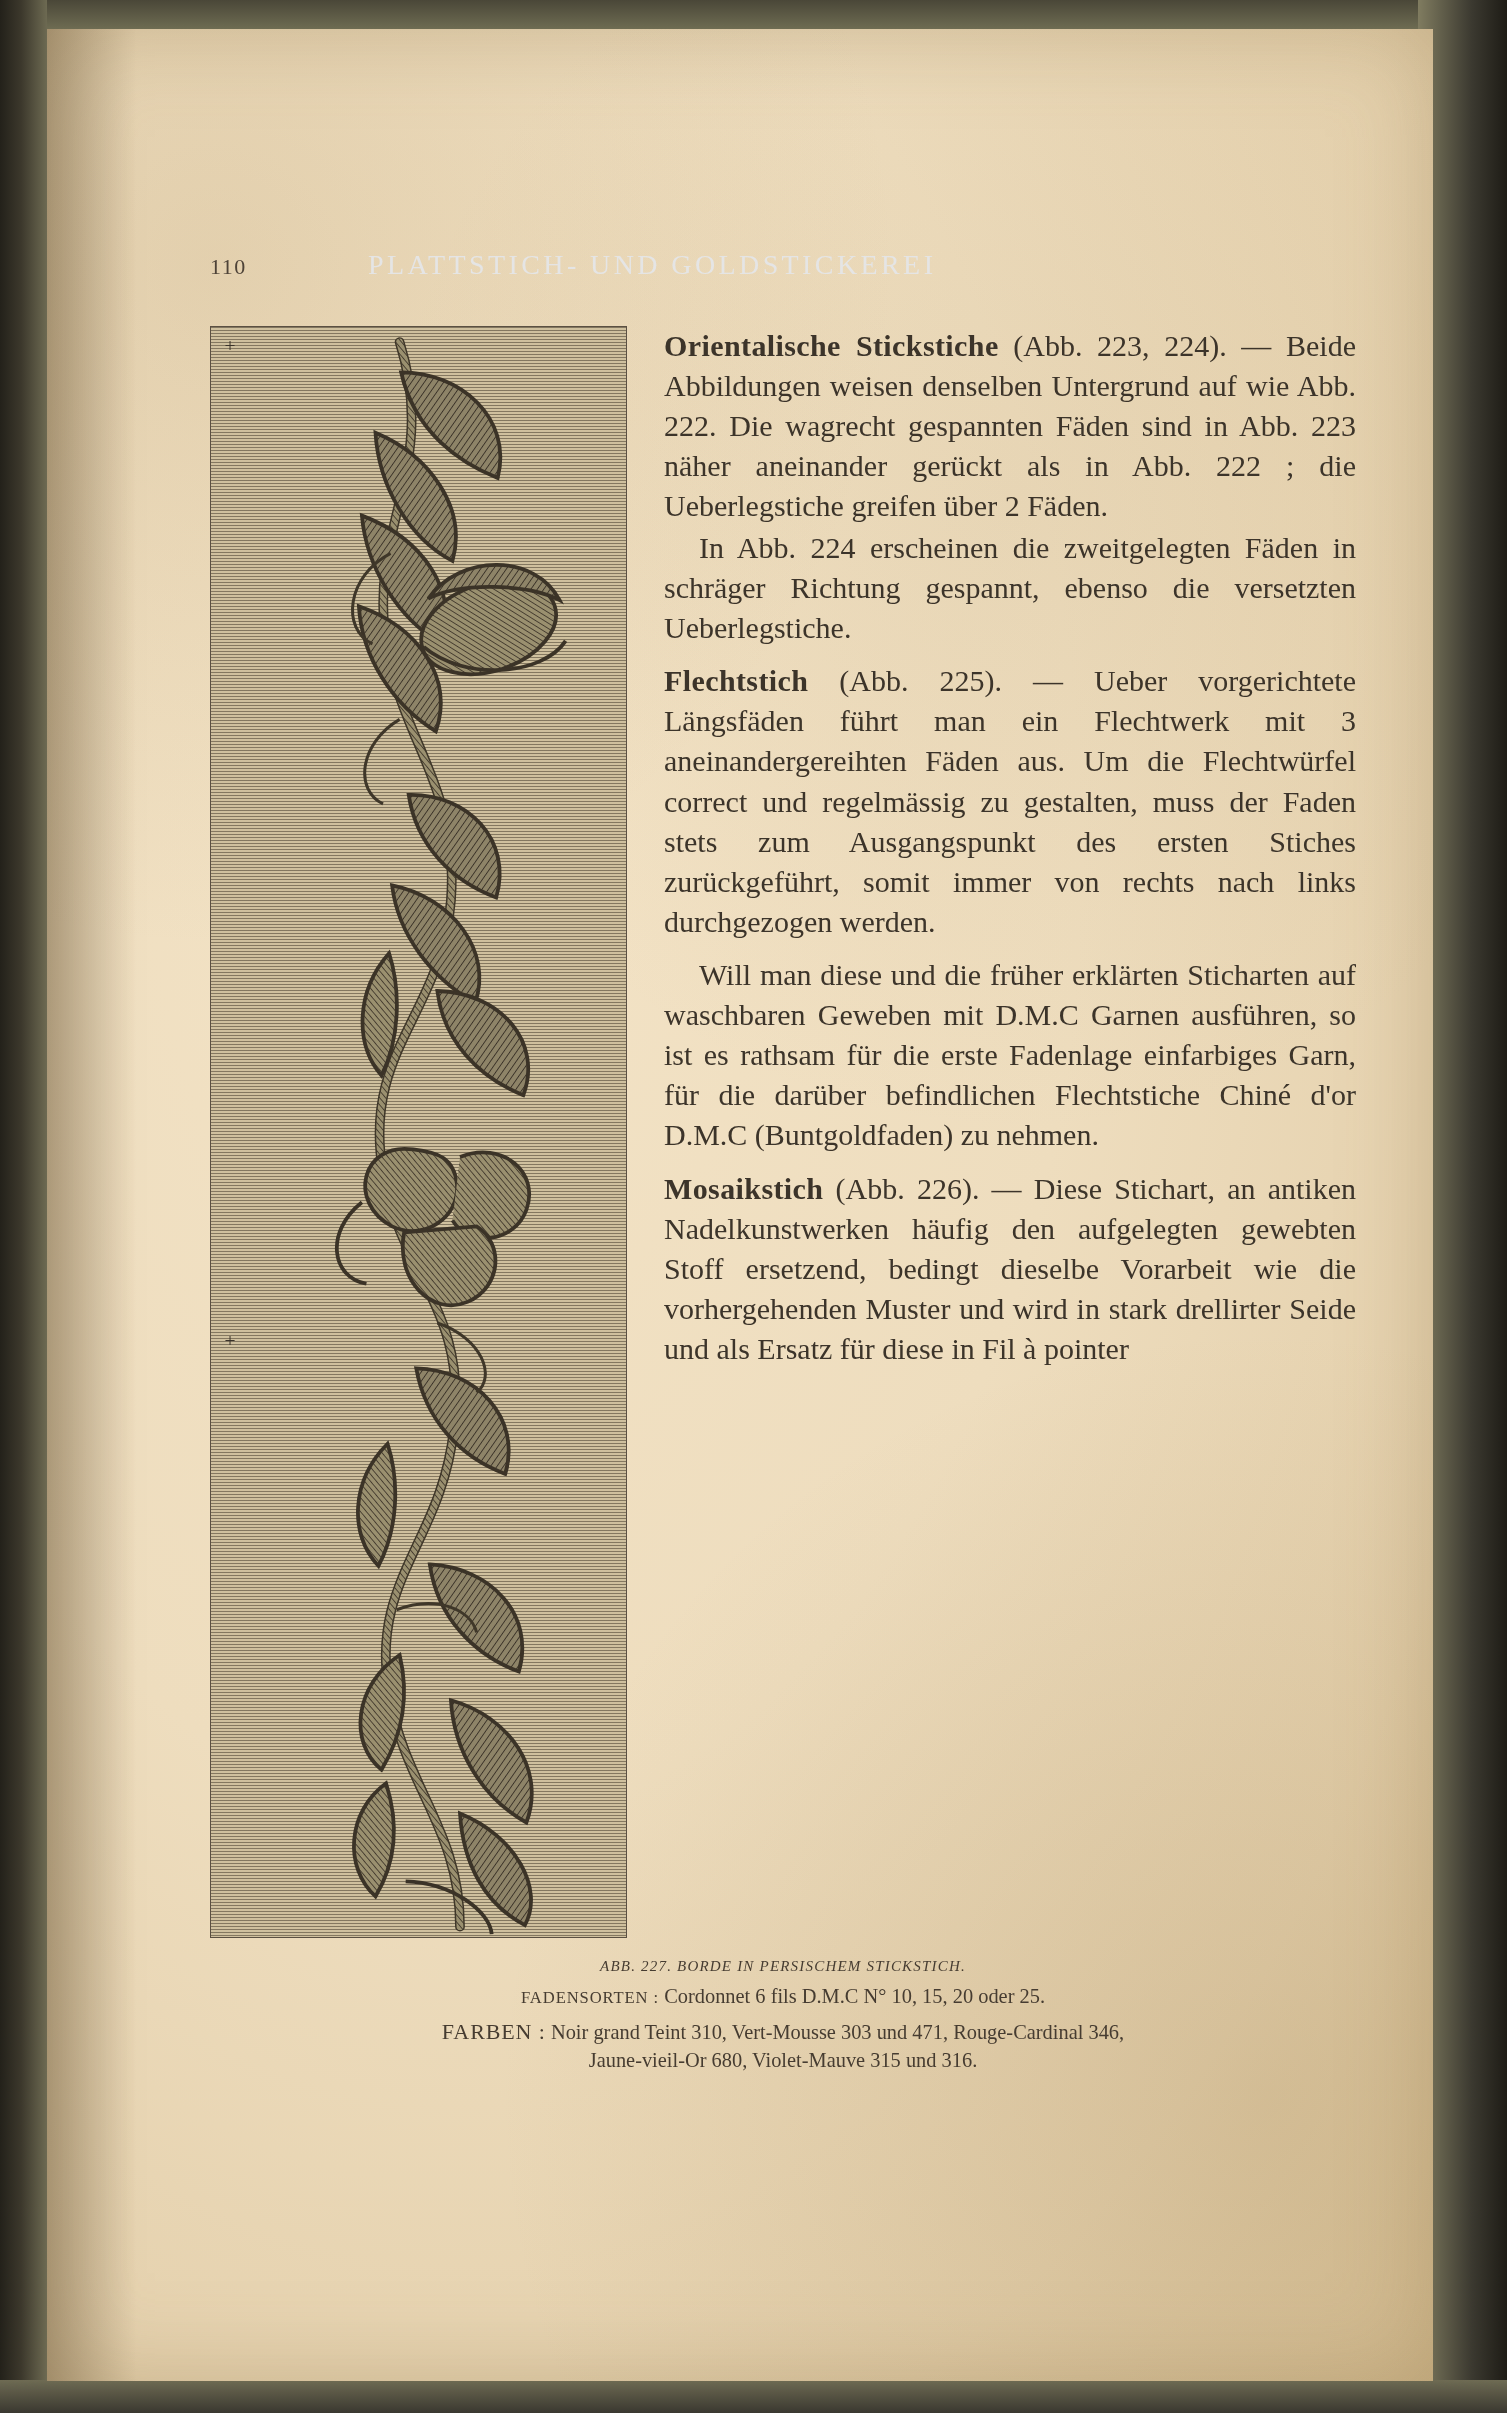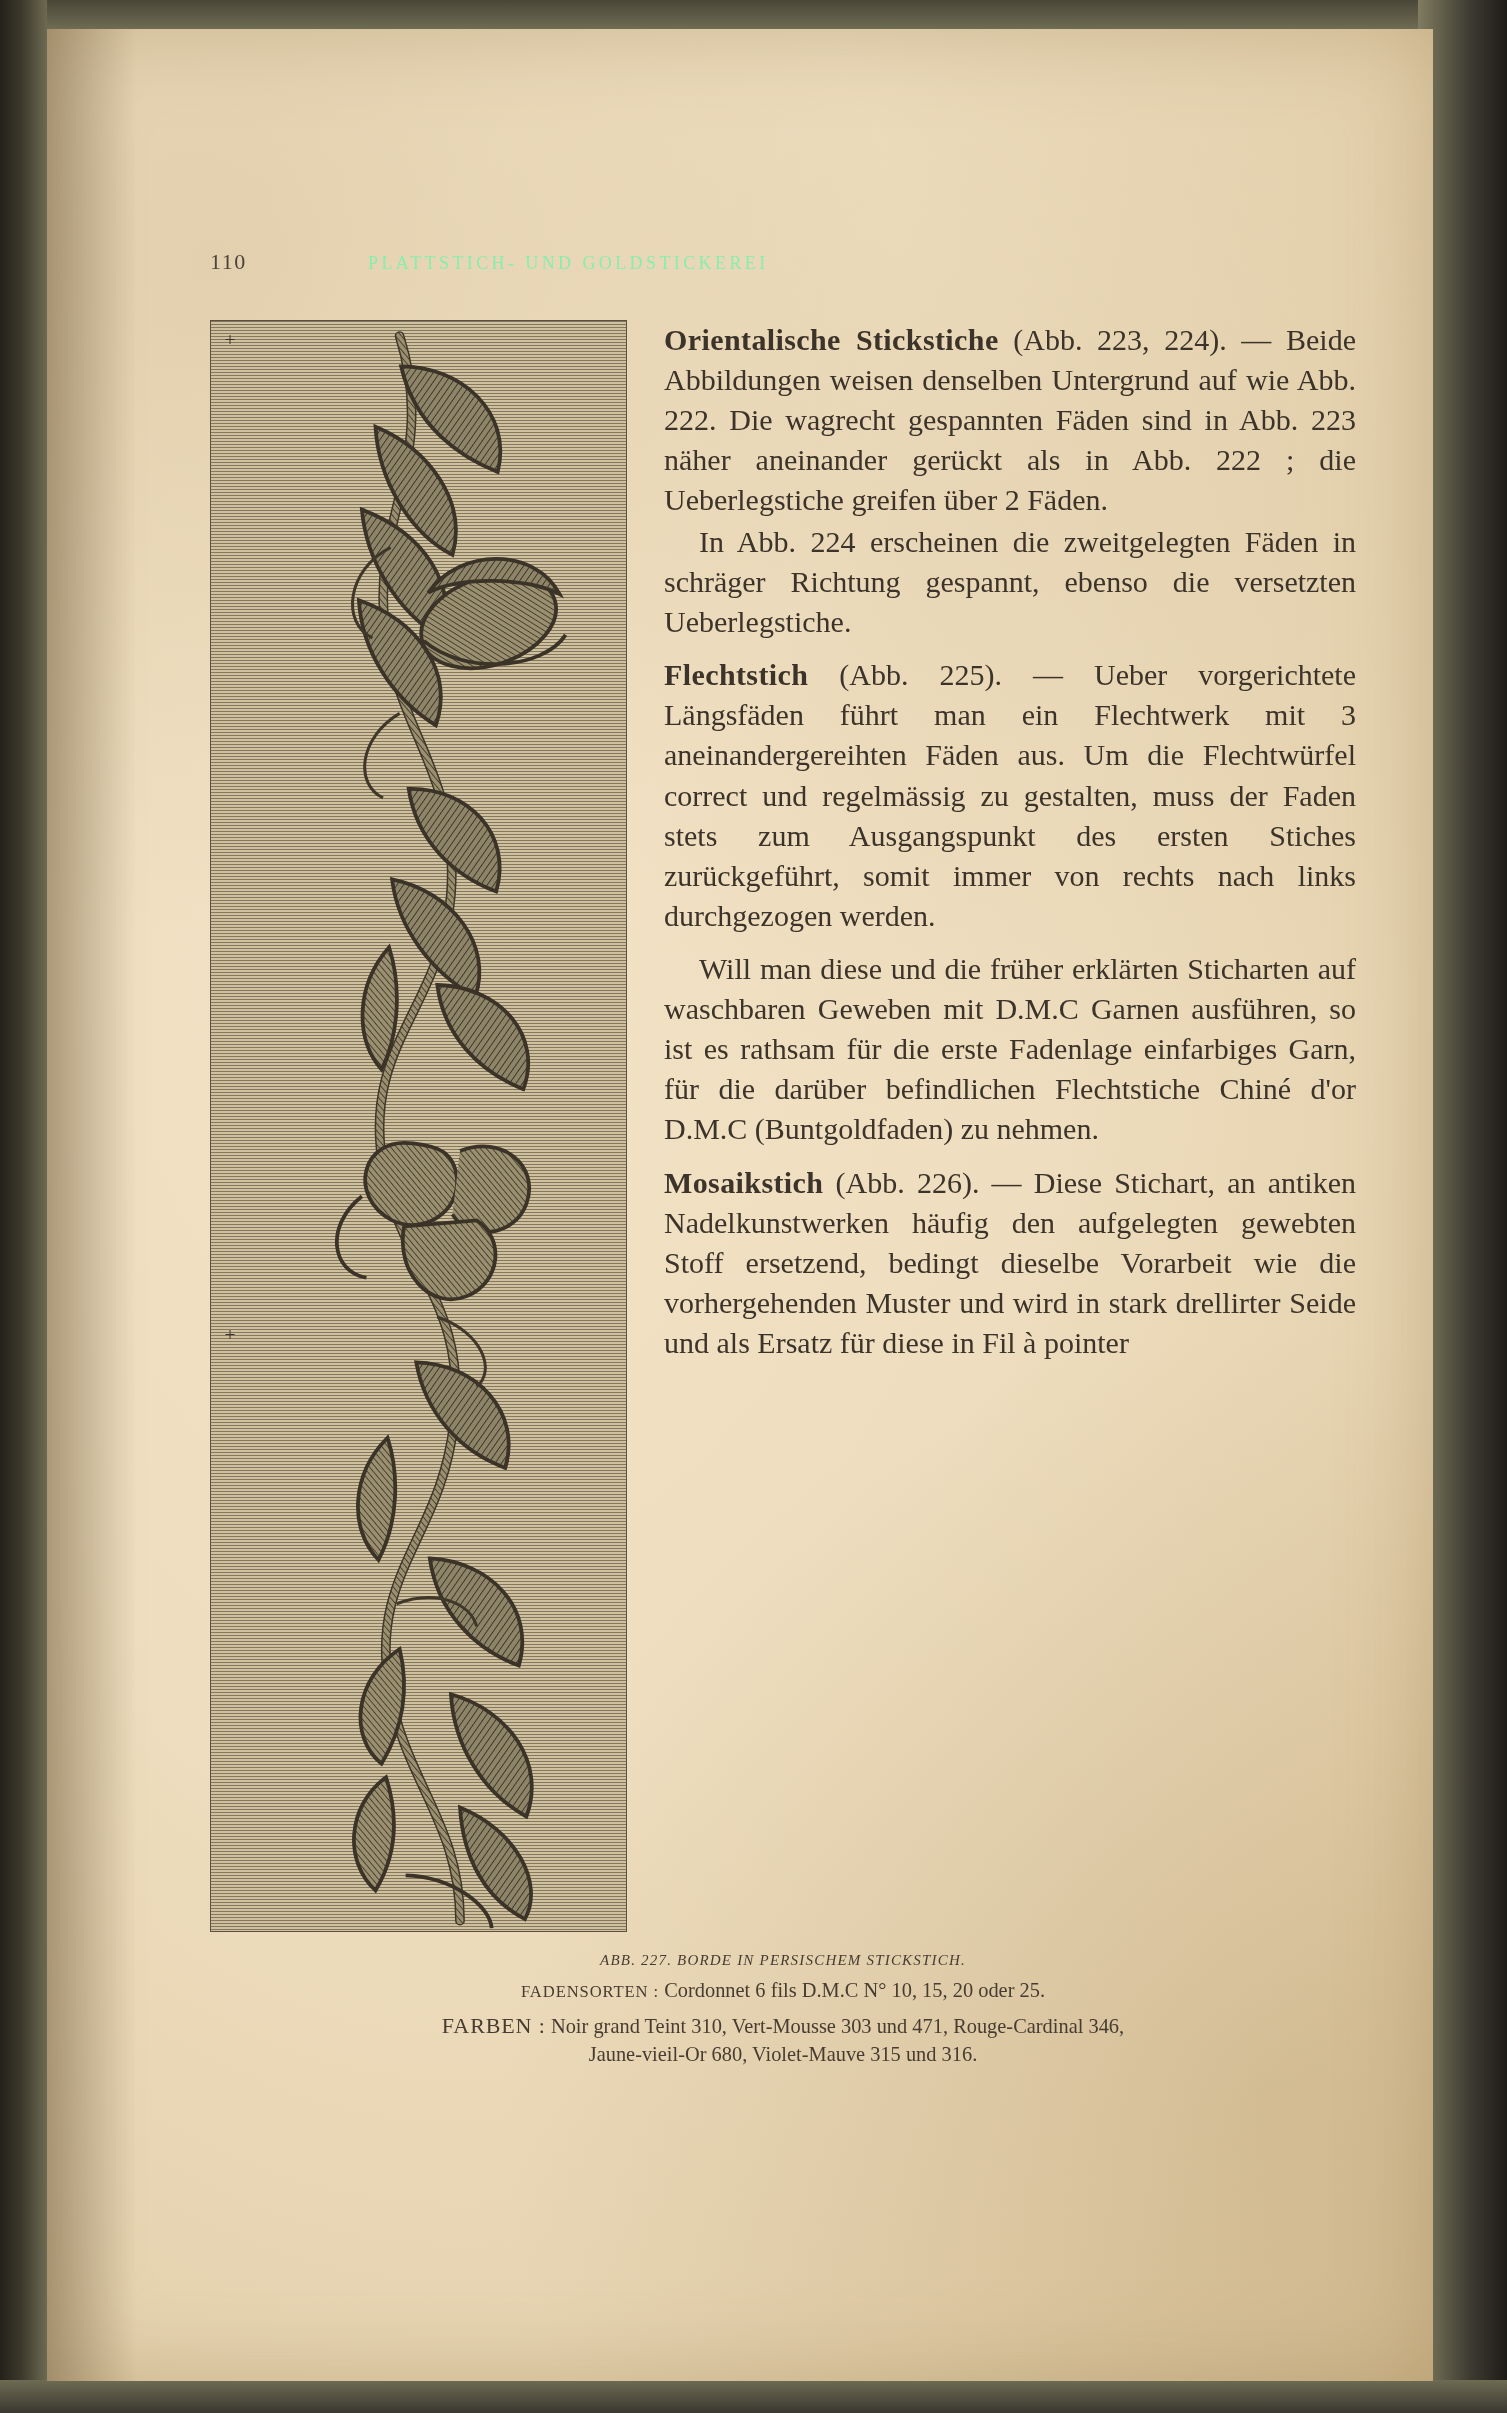--- a/index.html
+++ b/index.html
@@ -91,23 +91,23 @@
     color: #4a4036;
     margin-bottom: 45px;
   }
   .folio {
     width: 158px;
     font-size: 22px;
     letter-spacing: 1.5px;
     color: #4e4338;
   }
   .head-title {
-    font-size: 18px;
+    font-size: 28px;
     letter-spacing: 3.4px;
-    color: #86efac;
+    color: #e5e5e5;
   }
 
   .columns {
     display: flex;
     align-items: flex-start;
   }
 
   .figure-col {
     width: 419px;
     flex: 0 0 419px;

